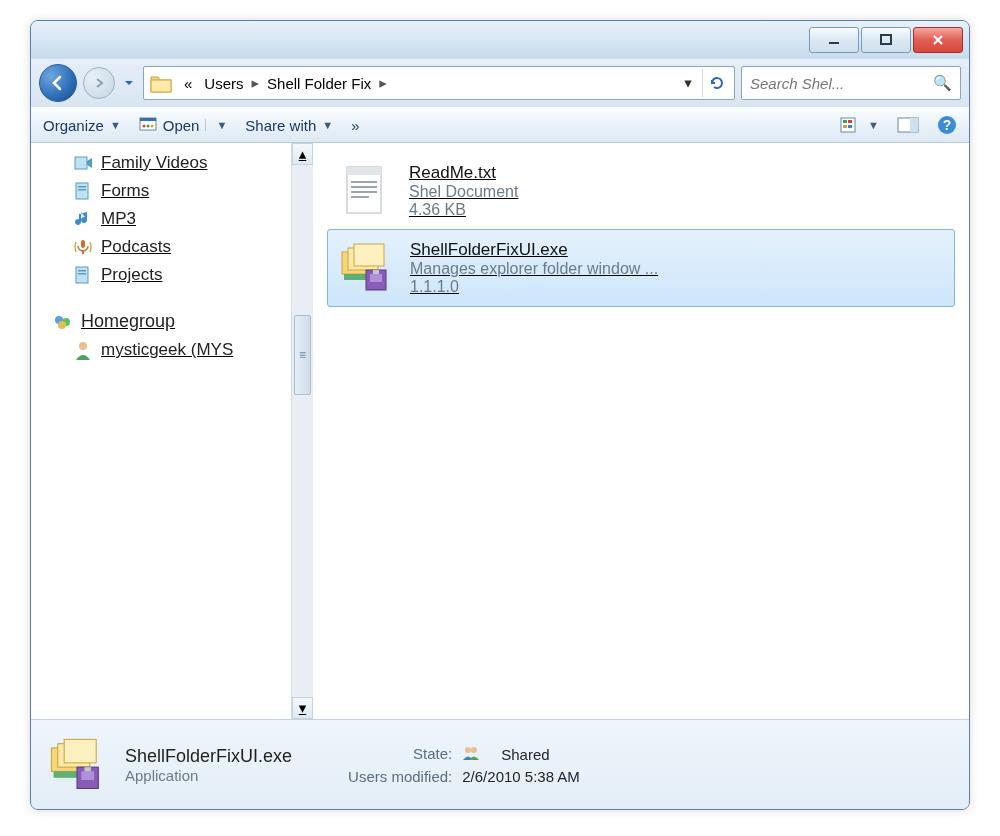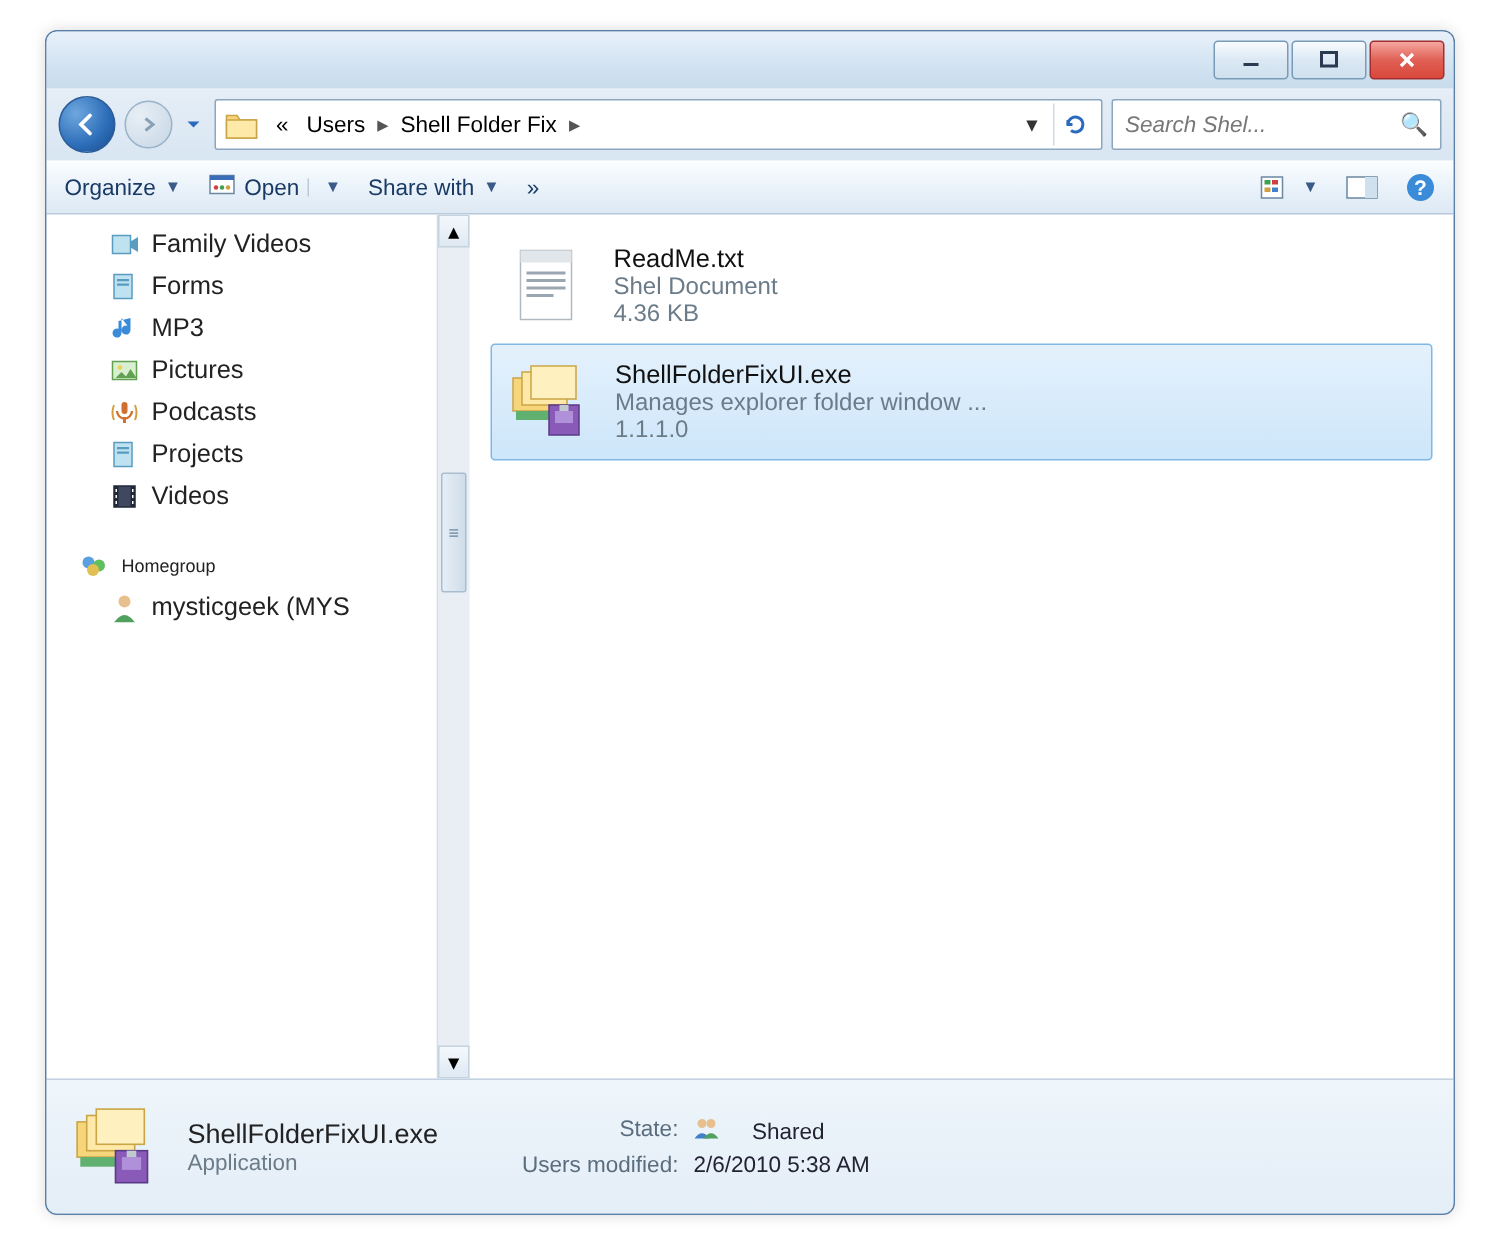--- a/index.html
+++ b/index.html
@@ -50,21 +50,21 @@
   height: 36px; background: linear-gradient(to bottom, #fafdff 0%, #eaf2fa 50%, #dde9f4 100%);
   border-top: 1px solid #fff; border-bottom: 1px solid #b9c9d8;
   display: flex; align-items: center; padding: 0 12px; gap: 18px;
 }
 .tbtn { display:flex; align-items:center; color:#1a3a66; gap:6px; }
 .tbtn .caret { font-size: 11px; color:#3a5a88; }
 .tspacer { flex:1; }
 .content { flex:1; display:flex; background:#fff; overflow:hidden; }
 .sidebar { width: 260px; background:#fff; overflow-y:auto; padding: 6px 0; position:relative; }
 .sb-item { display:flex; align-items:center; padding: 4px 8px 4px 42px; gap:8px; font-size:17px; color:#222; }
-.sb-item.hg { padding-left: 22px; font-size:12px; margin-top: 18px; }
+.sb-item.hg { padding-left: 22px; font-size:18px; margin-top: 18px; }
 .sb-item.user { }
 .sb-icon { width:20px; height:20px; flex-shrink:0; display:flex; align-items:center; justify-content:center; }
 .scroll { width:22px; background:#e8eef4; border-left:1px solid #d2dde6; display:flex; flex-direction:column; }
 .scroll-btn { height:22px; display:flex; align-items:center; justify-content:center; background:linear-gradient(#f4f8fc,#dfe9f2); border:1px solid #c5d3de; }
 .scroll-track { flex:1; position:relative; }
 .scroll-thumb { position:absolute; left:2px; right:2px; top:150px; height:80px; background:linear-gradient(to right,#e6eef6,#cfddea); border:1px solid #a9bdd0; border-radius:2px; }
 .scroll-thumb::after { content:"≡"; position:absolute; left:0; right:0; top:50%; transform:translateY(-50%); text-align:center; color:#6a88a2; font-size:12px; }
 .filepane { flex:1; padding: 10px 14px; overflow:auto; }
 .fileitem { display:flex; align-items:center; padding:8px; border-radius:3px; gap:14px; }
 .fileitem.selected { background:linear-gradient(to bottom,#e4f1fc,#cde6fa); border:1px solid #7fb7e6; }
@@ -76,21 +76,21 @@
   height: 90px; background: linear-gradient(to bottom, #eef5fb 0%, #e4eef7 100%);
   border-top: 1px solid #c3d2e0; display:flex; align-items:center; padding: 8px 14px; gap: 16px;
 }
 .dicon { width:64px; height:64px; }
 .dleft { display:flex; flex-direction:column; }
 .dname { font-size:18px; color:#222; }
 .dtype { color:#6b7b88; }
 .dgrid { margin-left:40px; display:grid; grid-template-columns: auto auto; column-gap:10px; row-gap:4px; font-size:15px; }
 .dlabel { color:#5a6d7e; text-align:right; }
 .dval { color:#223; display:flex; align-items:center; gap:21px; }
-.contentwrap { position:relative; flex:1; display:flex; overflow:hidden; }
+.contentwrap { position:relative; flex:1; display:flex; overflow:hidden;text-decoration:underline; }
 </style>
 </head>
 <body>
 
 <div class="window">
 
   <div class="titlebar">
     <div class="winbtn">
         <svg viewBox="0 0 14 14">
           <rect x="2" y="9" width="10" height="2" fill="#2a3a50"></rect>
@@ -226,63 +226,37 @@
             <span class="sb-icon">
               <svg viewBox="0 0 20 20">
                 <path d="M8 3 v10 a3 3 0 1 1 -2 -2.8 V5 l8 -2 v8 a3 3 0 1 1 -2 -2.8" fill="#3a8bd8"></path>
               </svg>
             </span>
             <span>MP3</span>
           </div>
       <div class="sb-item">
             <span class="sb-icon">
               <svg viewBox="0 0 20 20">
-                <rect x="2" y="4" width="16" height="12" fill="#d8f0d0" stroke="#60a050"></rect>
-                <circle cx="7" cy="8" r="1.5" fill="#f0d050"></circle>
-                <path d="M4 15 l4 -4 l3 3 l3 -5 l4 6 z" fill="#60a050"></path>
-              </svg>
-            </span>
-            <span>Pictures</span>
-          </div>
-      <div class="sb-item">
-            <span class="sb-icon">
-              <svg viewBox="0 0 20 20">
                 <rect x="8" y="3" width="4" height="8" rx="2" fill="#d07030"></rect>
                 <path d="M5 9 a5 5 0 0 0 10 0" fill="none" stroke="#d07030" stroke-width="1.5"></path>
                 <rect x="9" y="13" width="2" height="4" fill="#d07030"></rect>
                 <path d="M3 5 q-2 5 0 10 M17 5 q2 5 0 10" fill="none" stroke="#d0a040" stroke-width="1.3"></path>
               </svg>
             </span>
             <span>Podcasts</span>
           </div>
       <div class="sb-item">
             <span class="sb-icon">
               <svg viewBox="0 0 20 20">
                 <rect x="3" y="2" width="12" height="16" fill="#bfe2f0" stroke="#5a9cc0"></rect>
                 <rect x="5" y="5" width="8" height="1.5" fill="#5a9cc0"></rect>
                 <rect x="5" y="8" width="8" height="1.5" fill="#5a9cc0"></rect>
               </svg>
             </span>
             <span>Projects</span>
-          </div>
-      <div class="sb-item">
-            <span class="sb-icon">
-              <svg viewBox="0 0 20 20">
-                <rect x="3" y="3" width="14" height="14" fill="#404860" stroke="#202838"></rect>
-                <rect x="3" y="3" width="3" height="14" fill="#202838"></rect>
-                <rect x="14" y="3" width="3" height="14" fill="#202838"></rect>
-                <rect x="4" y="5" width="1" height="2" fill="#fff"></rect>
-                <rect x="4" y="9" width="1" height="2" fill="#fff"></rect>
-                <rect x="4" y="13" width="1" height="2" fill="#fff"></rect>
-                <rect x="15" y="5" width="1" height="2" fill="#fff"></rect>
-                <rect x="15" y="9" width="1" height="2" fill="#fff"></rect>
-                <rect x="15" y="13" width="1" height="2" fill="#fff"></rect>
-              </svg>
-            </span>
-            <span>Videos</span>
           </div>
       <div class="sb-item hg">
             <span class="sb-icon">
               <svg viewBox="0 0 20 20">
                 <circle cx="6" cy="8" r="4" fill="#5aa0e0"></circle>
                 <circle cx="13" cy="10" r="4" fill="#60c060"></circle>
                 <circle cx="9" cy="13" r="4" fill="#e0c050"></circle>
               </svg>
             </span>
             <span>Homegroup</span>

